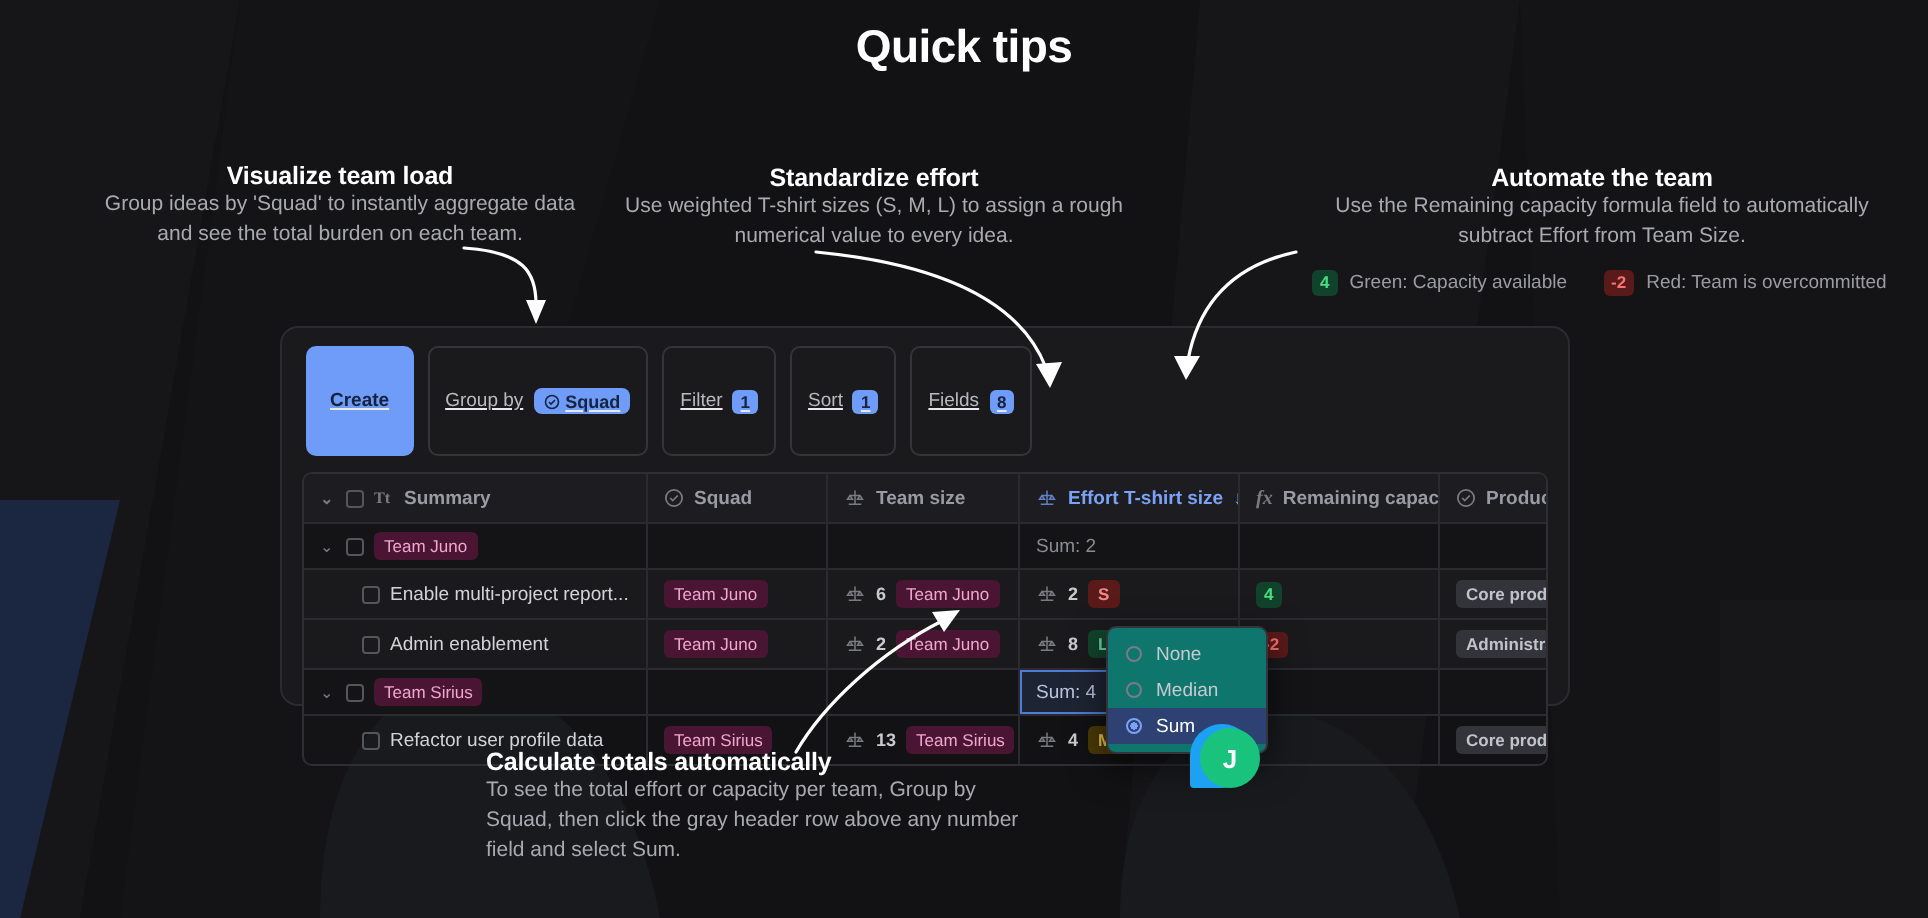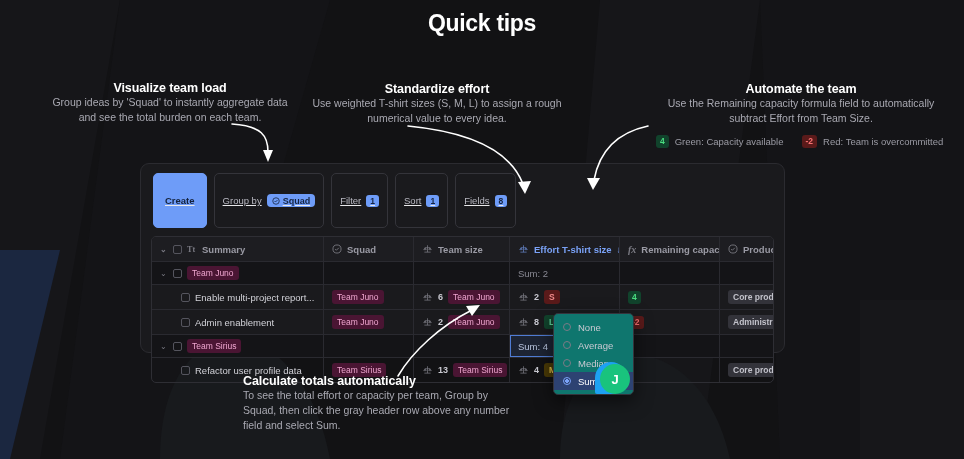--- a/index.html
+++ b/index.html
@@ -403,24 +403,20 @@
   </div>
 </div>
 
 <div id="agg-dropdown">
   <div class="dd-item">
     <span class="radio"></span>
     <span>None</span>
   </div>
   <div class="dd-item">
     <span class="radio"></span>
-    <span>Average</span>
-  </div>
-  <div class="dd-item">
-    <span class="radio"></span>
     <span>Median</span>
   </div>
   <div class="dd-item selected">
     <span class="radio"></span>
     <span>Sum</span>
   </div>
 </div>
 
 <div id="cursor-avatar">
   <div class="pin"></div>

